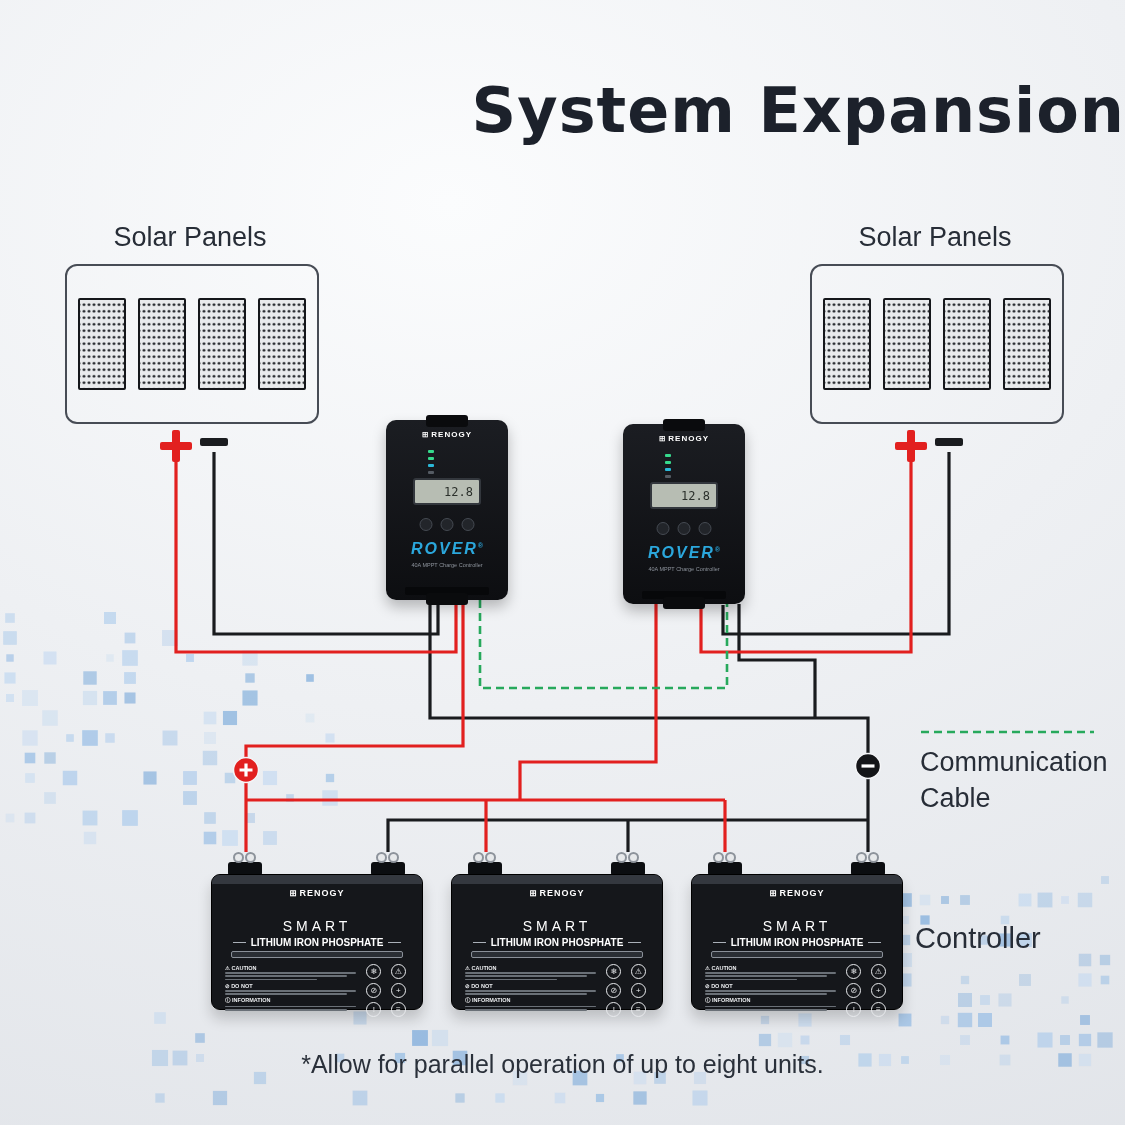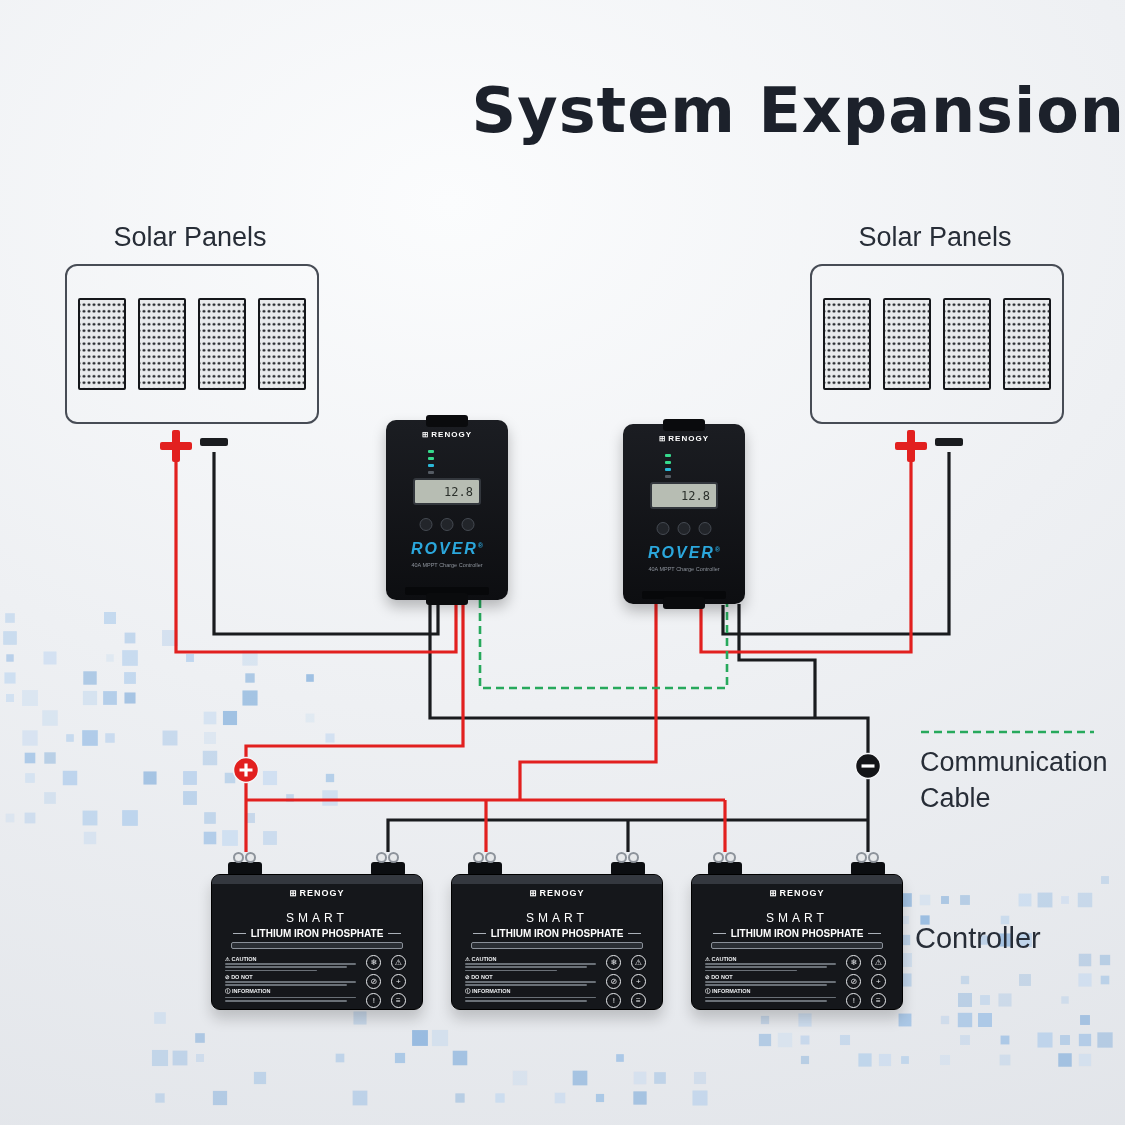--- a/index.html
+++ b/index.html
@@ -77,21 +77,21 @@
   .post{position:absolute;top:0;width:34px;height:14px;background:#0c0e11;border-radius:3px;}
   .p1{left:17px;} .p2{left:160px;}
   .bat-body{position:absolute;top:12px;left:0;width:212px;height:136px;background:#15171b;
     border:1px solid #000;border-radius:9px;box-sizing:border-box;
     box-shadow:inset 0 3px 0 #3a3e45, 0 9px 14px rgba(0,0,0,.18);}
   .bat-body::before{content:"";position:absolute;top:0;left:0;right:0;height:9px;
     background:#34383f;border-radius:8px 8px 0 0;}
   .bat-content{position:absolute;top:13px;left:10px;right:10px;display:flex;flex-direction:column;
     align-items:center;color:#fff;}
   .bat-logo{font-size:9px;font-weight:bold;letter-spacing:1px;}
-  .bat-series{font-size:12px;letter-spacing:4px;margin-top:13px;}
+  .bat-series{font-size:14px;letter-spacing:4px;margin-top:20px;}
   .bat-chem{font-size:10px;font-weight:bold;margin-top:3px;display:flex;align-items:center;gap:5px;white-space:nowrap;}
   .bat-chem::before,.bat-chem::after{content:"";height:1px;width:13px;background:#aab0b8;}
   .bat-banner{margin-top:3px;width:172px;height:7px;background:#2a2e34;border:1px solid #8a9099;border-radius:2px;box-sizing:border-box;}
   .bat-info{display:flex;margin-top:4px;width:184px;gap:7px;}
   .bat-text{flex:1;}
   .bat-h{font-size:5.5px;font-weight:bold;color:#eceef0;margin-top:2.5px;}
   .bat-lines{margin-top:1.5px;}
   .bat-lines i{display:block;height:1.5px;background:#6a7077;margin-bottom:1.8px;border-radius:1px;}
   .bat-lines i:nth-child(1){width:100%;} .bat-lines i:nth-child(2){width:93%;} .bat-lines i:nth-child(3){width:70%;}
   .bat-icons{width:46px;display:grid;grid-template-columns:repeat(2,1fr);gap:4px 3px;justify-items:center;align-content:start;padding-top:2px;}
@@ -278,20 +278,21 @@
       <path d="M861.5,766 H874.5" stroke="#ffffff" stroke-width="3.2" fill="none"></path>
     </g>
   </svg>
 
   <h1 class="title">System Expansion</h1>
 
   <div class="section-label lbl-solar-left">Solar Panels</div>
   <div class="section-label lbl-solar-right">Solar Panels</div>
   <div class="section-label lbl-comm">Communication Cable</div>
   <div class="section-label lbl-batt">Controller</div>
+  <div class="footnote">*Allow for parallel operation of up to eight units.</div>
 
   <div class="panel-box pb-left">
     <div class="solar-panel"></div>
     <div class="solar-panel"></div>
     <div class="solar-panel"></div>
     <div class="solar-panel"></div>
   </div>
   <div class="panel-box pb-right">
     <div class="solar-panel"></div>
     <div class="solar-panel"></div>

